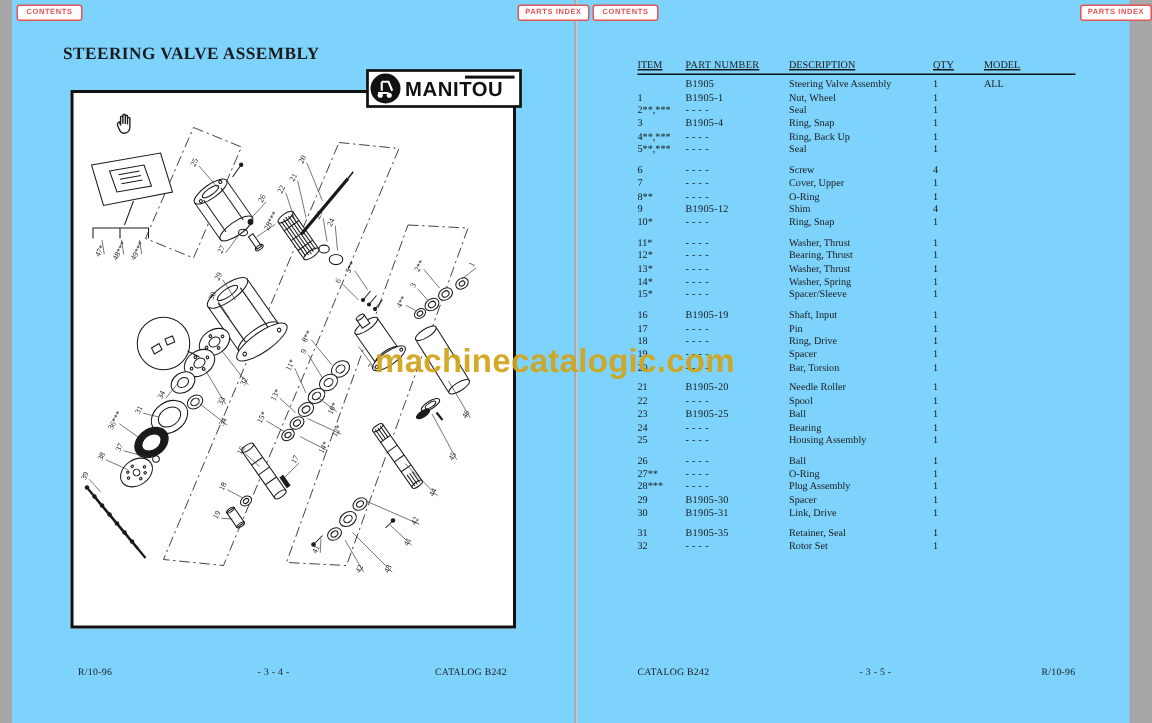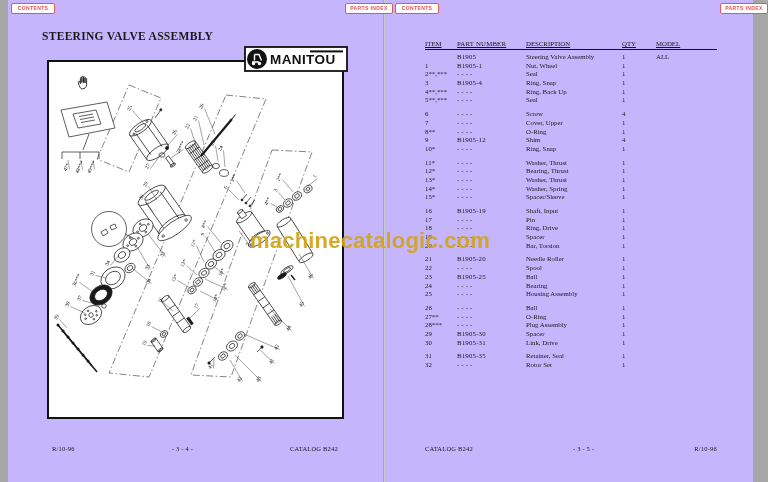--- a/index.html
+++ b/index.html
@@ -1,20 +1,20 @@
 <!DOCTYPE html>
 <html><head>
 <meta charset="utf-8">
 <style>
   html,body{margin:0;padding:0}
   body{
     width:768px;height:482px;position:relative;overflow:hidden;
     background:#a7a7a7;font-family:"Liberation Serif",serif;color:#1a1a1a;
   }
-  .page{position:absolute;top:0;height:482px;background:#c4b5fd}
+  .page{position:absolute;top:0;height:482px;background:#7dd3fc}
   #page-left{left:8px;width:375px}
   #page-right{left:384px;width:368px;border-left:1px solid #c9c9c9}
 
   .navbtn{
     position:absolute;top:3px;height:9px;line-height:9px;padding:0 3px;
     border:1px solid #e05757;border-radius:2px;color:#e05757;background:#fffdfd;
     font-family:"Liberation Sans",sans-serif;font-size:5px;font-weight:bold;
     letter-spacing:.4px;text-align:center;cursor:pointer;z-index:30;white-space:nowrap;
   }
   #btn-contents-1{left:11px;width:36px}

